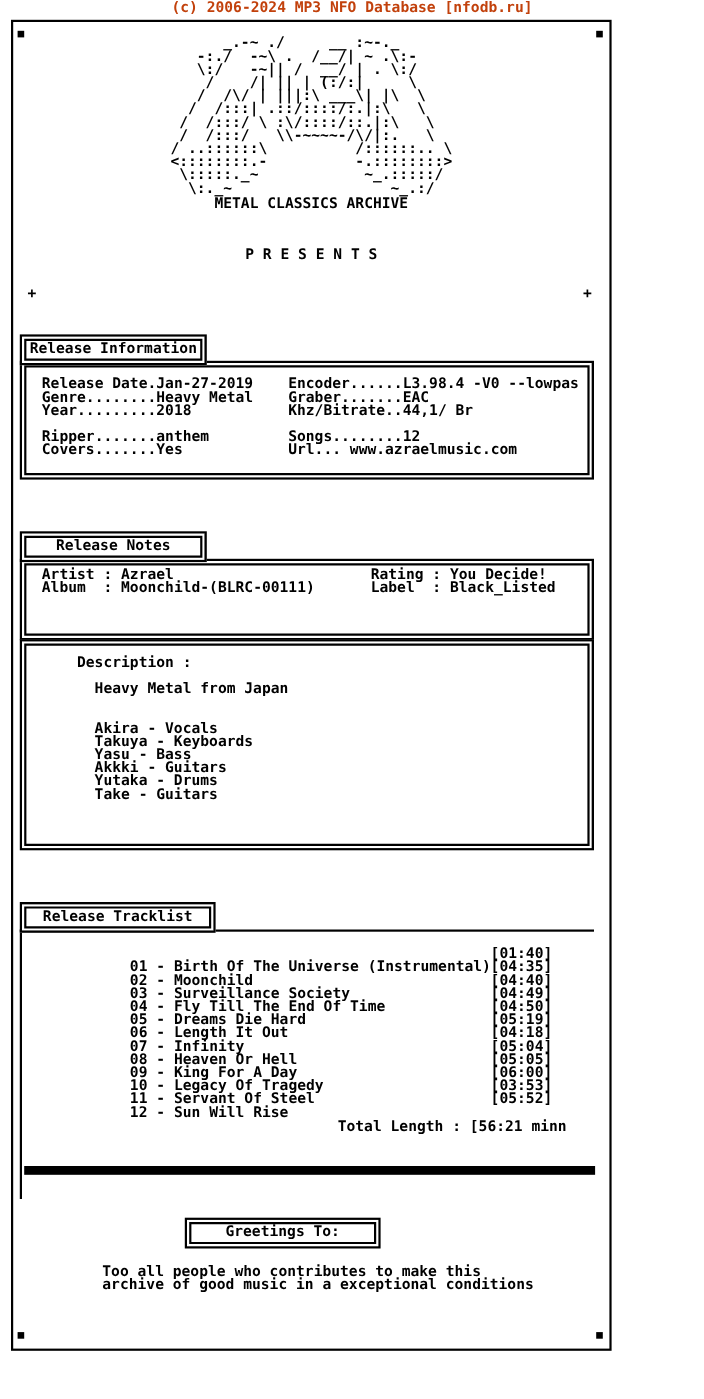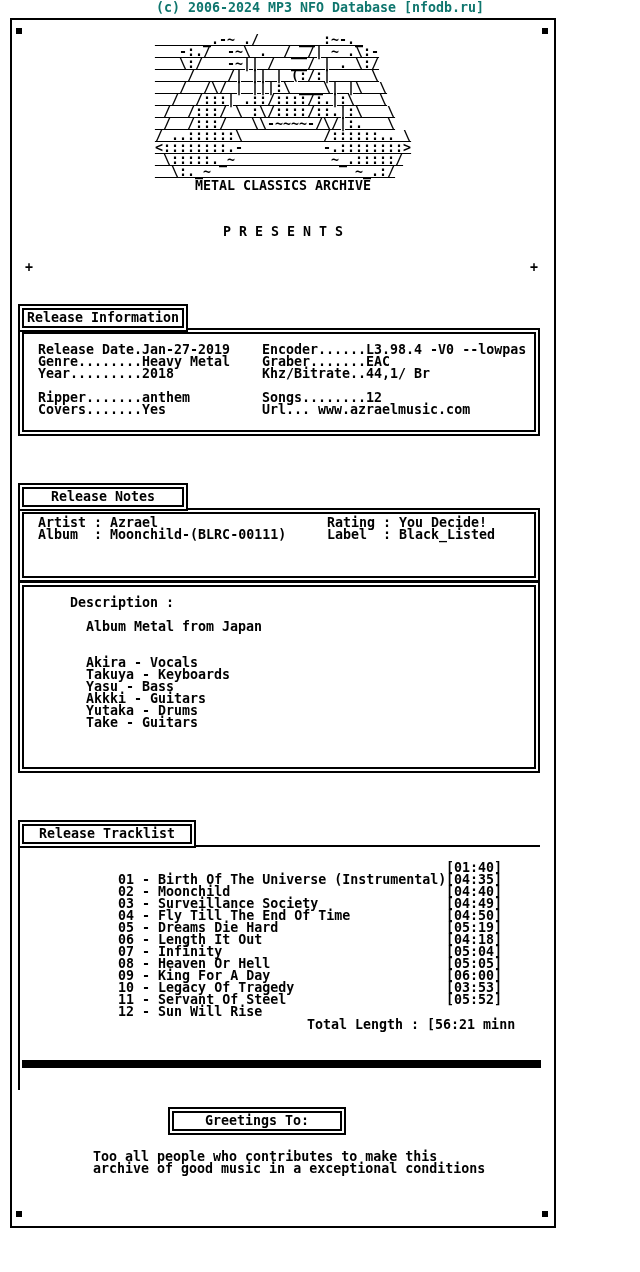--- a/index.html
+++ b/index.html
@@ -33,30 +33,30 @@
   .hline { position:absolute; background:#000; height:2px; }
   .vline { position:absolute; background:#000; width:2px; }
   .thick-bar { position:absolute; background:#000; }
   .track-row { position:relative; height:12px; }
   .track-time { position:absolute; left:392px; top:0; }
   .art { text-align:left; }
 </style>
 </head>
 <body>
 
-<div class="red-header" id="site-banner" style="color: #0f766e;">(c) 2006-2024 MP3 NFO Database [nfodb.ru]</div>
+<div class="red-header" id="site-banner" style="color: #c2410c;">(c) 2006-2024 MP3 NFO Database [nfodb.ru]</div>
 
 <div class="outer-box">
 
   <div class="sq" style="left:4px;top:8px"></div>
   <div class="sq" style="left:530px;top:8px"></div>
   <div class="sq" style="left:4px;top:1191px"></div>
   <div class="sq" style="left:530px;top:1191px"></div>
 
-  <pre class="mono art abs" style="top:14px;left:50%;transform:translateX(-50%);text-decoration:underline;">      _.-~ ./     __ :~-._
+  <pre class="mono art abs" style="top:14px;left:50%;transform:translateX(-50%);">      _.-~ ./     __ :~-._
    -:./  -~\ .  /__/| ~ .\:-
    \:/   -~|| /  __/ | . \:/
     /    /| || | (:/:|     \
    /  /\/ | |||:\ ___\| |\  \
   /  /:::| .::/::::/:.|:\   \
  /  /:::/ \ :\/::::/::.|:\   \
  /  /:::/   \\-~~~~-/\/|:.   \
 / ..::::::\          /::::::.. \
 &lt;::::::::.-          -.::::::::&gt;
  \:::::._~            ~_.:::::/
@@ -84,26 +84,26 @@
 
 Songs........12
 Url... www.azraelmusic.com</pre>
 
   <div class="dbox tab" style="left:6px;top:463px;width:170px;height:28px">
     <span class="mono">Release Notes</span>
   </div>
   <div class="dbox" style="left:6px;top:488px;width:522px;height:74px"></div>
   <pre class="mono abs" style="left:26px;top:497px;z-index:4">Artist : Azrael
 Album  : Moonchild-(BLRC-00111)</pre>
-  <pre class="mono abs" style="left:315px;top:497px;z-index:4">Rating : You Decide!
+  <pre class="mono abs" style="left:325px;top:497px;z-index:4">Rating : You Decide!
 Label  : Black_Listed</pre>
 
   <div class="dbox" style="left:6px;top:561px;width:522px;height:192px"></div>
   <div class="mono abs" style="left:58px;top:577px;z-index:4">Description :</div>
-  <div class="mono abs" style="left:74px;top:601px;z-index:4">Album Metal from Japan</div>
+  <div class="mono abs" style="left:74px;top:601px;z-index:4">Heavy Metal from Japan</div>
   <pre class="mono abs" style="left:74px;top:637px;z-index:4">Akira - Vocals
 Takuya - Keyboards
 Yasu - Bass
 Akkki - Guitars
 Yutaka - Drums
 Take - Guitars</pre>
 
   <div class="dbox tab" style="left:6px;top:800px;width:178px;height:28px">
     <span class="mono">Release Tracklist</span>
   </div>

